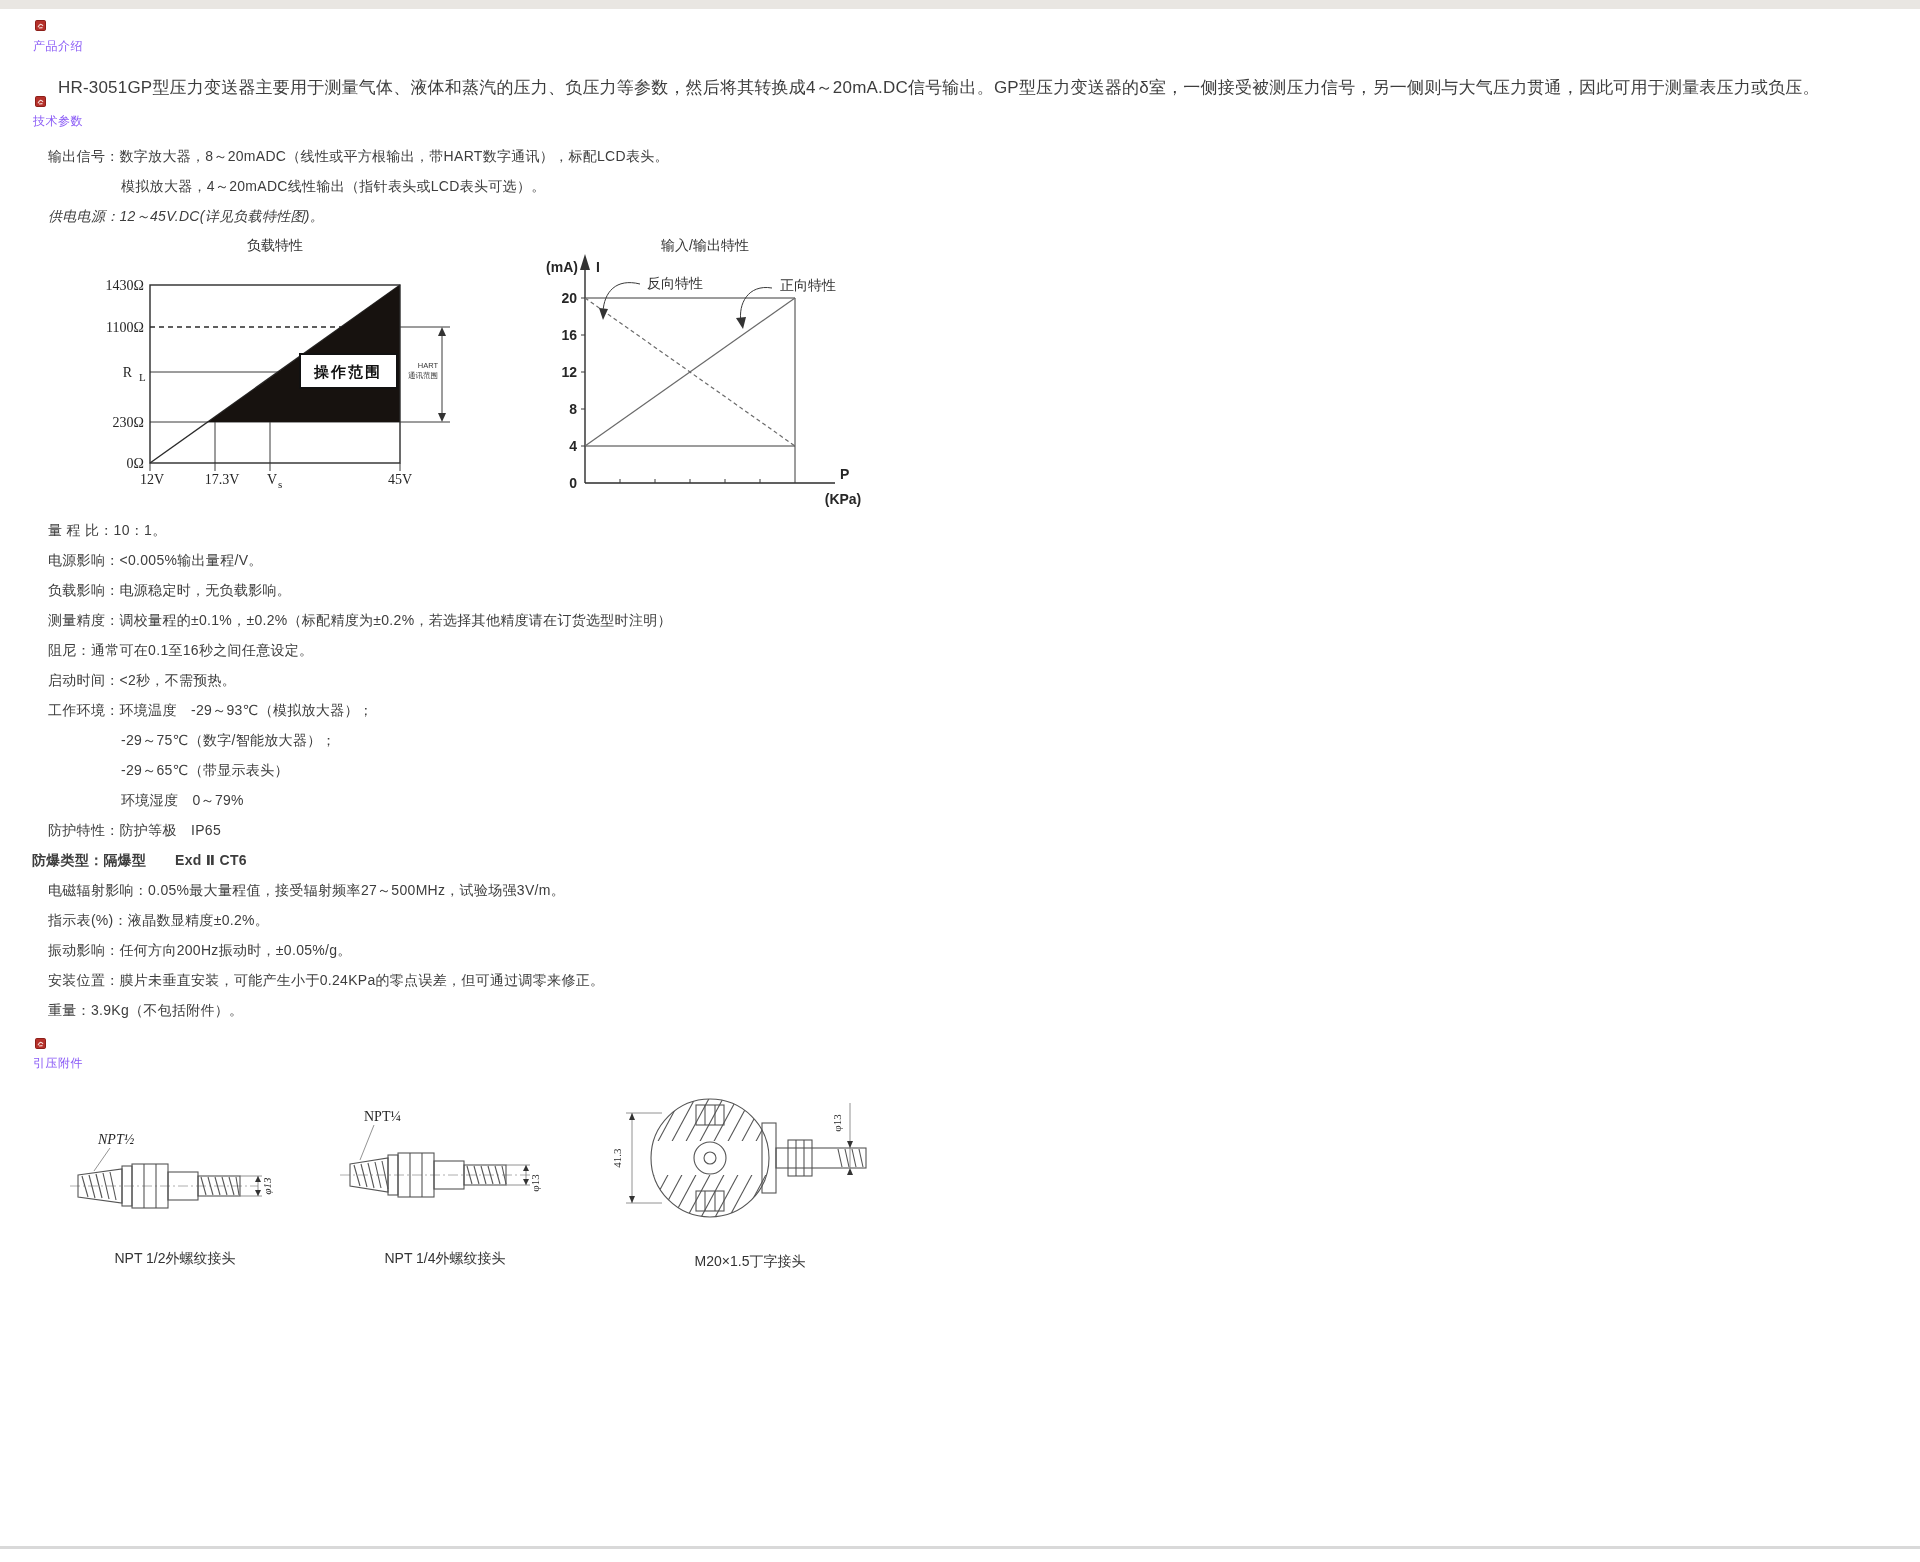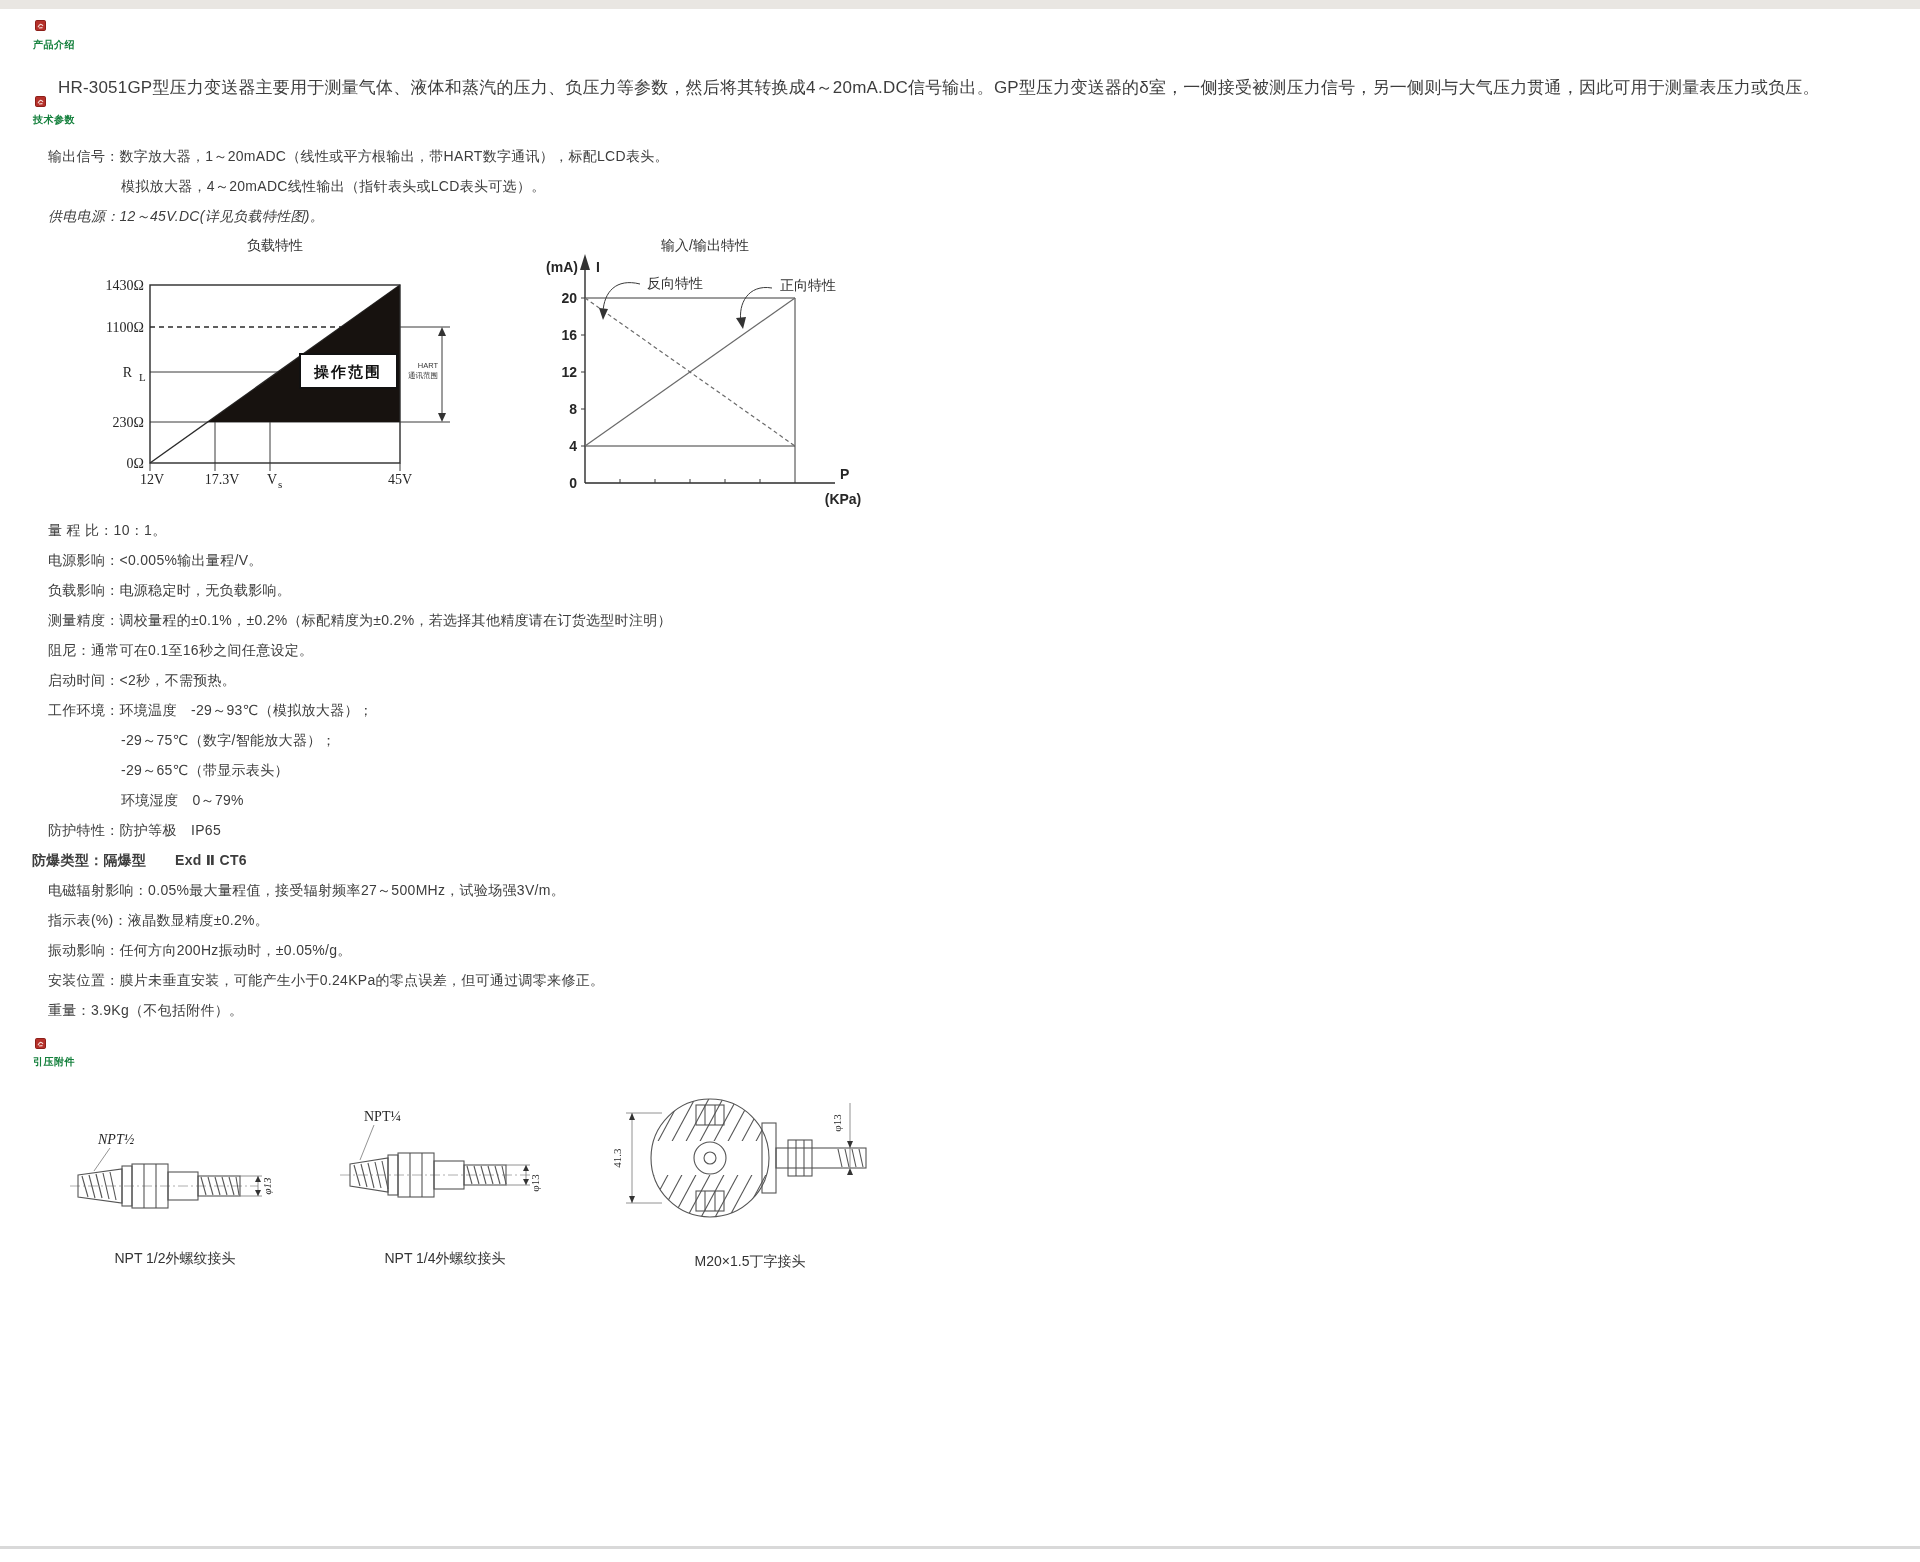--- a/index.html
+++ b/index.html
@@ -5,21 +5,21 @@
   html,body{margin:0;padding:0;}
   body{
     width:1920px;height:1562px;position:relative;background:#ffffff;
     font-family:"Liberation Sans","DejaVu Sans",sans-serif;color:#3c3c3c;
     overflow:hidden;
   }
   .abs{position:absolute;}
   .strip-top{left:0;top:0;width:1920px;height:9px;background:#e9e6e2;}
   .strip-bottom{left:0;top:1546px;width:1920px;height:3px;background:#d9d9d9;}
   .bullet{width:11px;height:11px;display:block;}
-  .h{font-size:10px;font-weight:bold;color:#15803d;white-space:nowrap;letter-spacing:0.5px;}
+  .h{font-size:12px;font-weight:normal;color:#8b5cf6;white-space:nowrap;letter-spacing:0.5px;}
   .line{font-size:14px;color:#3d3d3d;white-space:nowrap;letter-spacing:0.3px;}
   .para{font-size:17px;color:#3d3d3d;white-space:nowrap;letter-spacing:0.2px;text-indent:10px;}
   .caption{font-size:14px;color:#333;text-align:center;white-space:nowrap;}
   svg{display:block;}
   svg text{fill:#262626;}
   .t-serif{font-family:"Liberation Serif","DejaVu Serif",serif;font-size:14px;}
   .t-serif-s{font-family:"Liberation Serif","DejaVu Serif",serif;font-size:11px;}
   .t-sans-b{font-family:"Liberation Sans","DejaVu Sans",sans-serif;font-weight:bold;font-size:14px;}
   .t-tiny{font-family:"Liberation Sans","DejaVu Sans",sans-serif;font-size:7.5px;fill:#333;}
   .t-cn{font-family:"Liberation Sans","DejaVu Sans",sans-serif;font-size:14px;fill:#333;}
@@ -47,21 +47,21 @@
 <div class="abs h" style="left:33px;top:38px;">产品介绍</div>
 <div class="abs para" style="left:48px;top:76px;">HR-3051GP型压力变送器主要用于测量气体、液体和蒸汽的压力、负压力等参数，然后将其转换成4～20mA.DC信号输出。GP型压力变送器的δ室，一侧接受被测压力信号，另一侧则与大气压力贯通，因此可用于测量表压力或负压。</div>
 
 <span class="abs" style="left:35px;top:96px;">
   <svg class="bullet" viewBox="0 0 11 11">
       <rect x="0.5" y="0.5" width="10" height="10" rx="1.2" fill="#b5302a" stroke="#8c1f19"></rect>
       <path d="M3,7.2 Q5.5,2.2 8,6 M4,8 L7.5,7.6" stroke="#f4d9d4" stroke-width="1.1" fill="none"></path>
     </svg>
 </span>
 <div class="abs h" style="left:33px;top:113px;">技术参数</div>
-<div class="abs line" style="left:48px;top:148px;">输出信号：数字放大器，1～20mADC（线性或平方根输出，带HART数字通讯），标配LCD表头。</div>
+<div class="abs line" style="left:48px;top:148px;">输出信号：数字放大器，8～20mADC（线性或平方根输出，带HART数字通讯），标配LCD表头。</div>
 <div class="abs line" style="left:121px;top:178px;">模拟放大器，4～20mADC线性输出（指针表头或LCD表头可选）。</div>
 <div class="abs line" style="left:48px;top:208px;font-style:italic;">供电电源：12～45V.DC(详见负载特性图)。</div>
 
 <div class="abs" style="left:60px;top:232px;width:470px;height:280px;">
   <svg width="470" height="280" viewBox="0 0 470 280">
     <text class="t-cn" x="215" y="18" text-anchor="middle">负载特性</text>
 
     <line class="ln-thin" x1="90" y1="140" x2="340" y2="140"></line>
     <line class="ln-thin" x1="90" y1="190" x2="340" y2="190"></line>
     <line class="ln" x1="90" y1="95" x2="340" y2="95" stroke-dasharray="5 4"></line>

